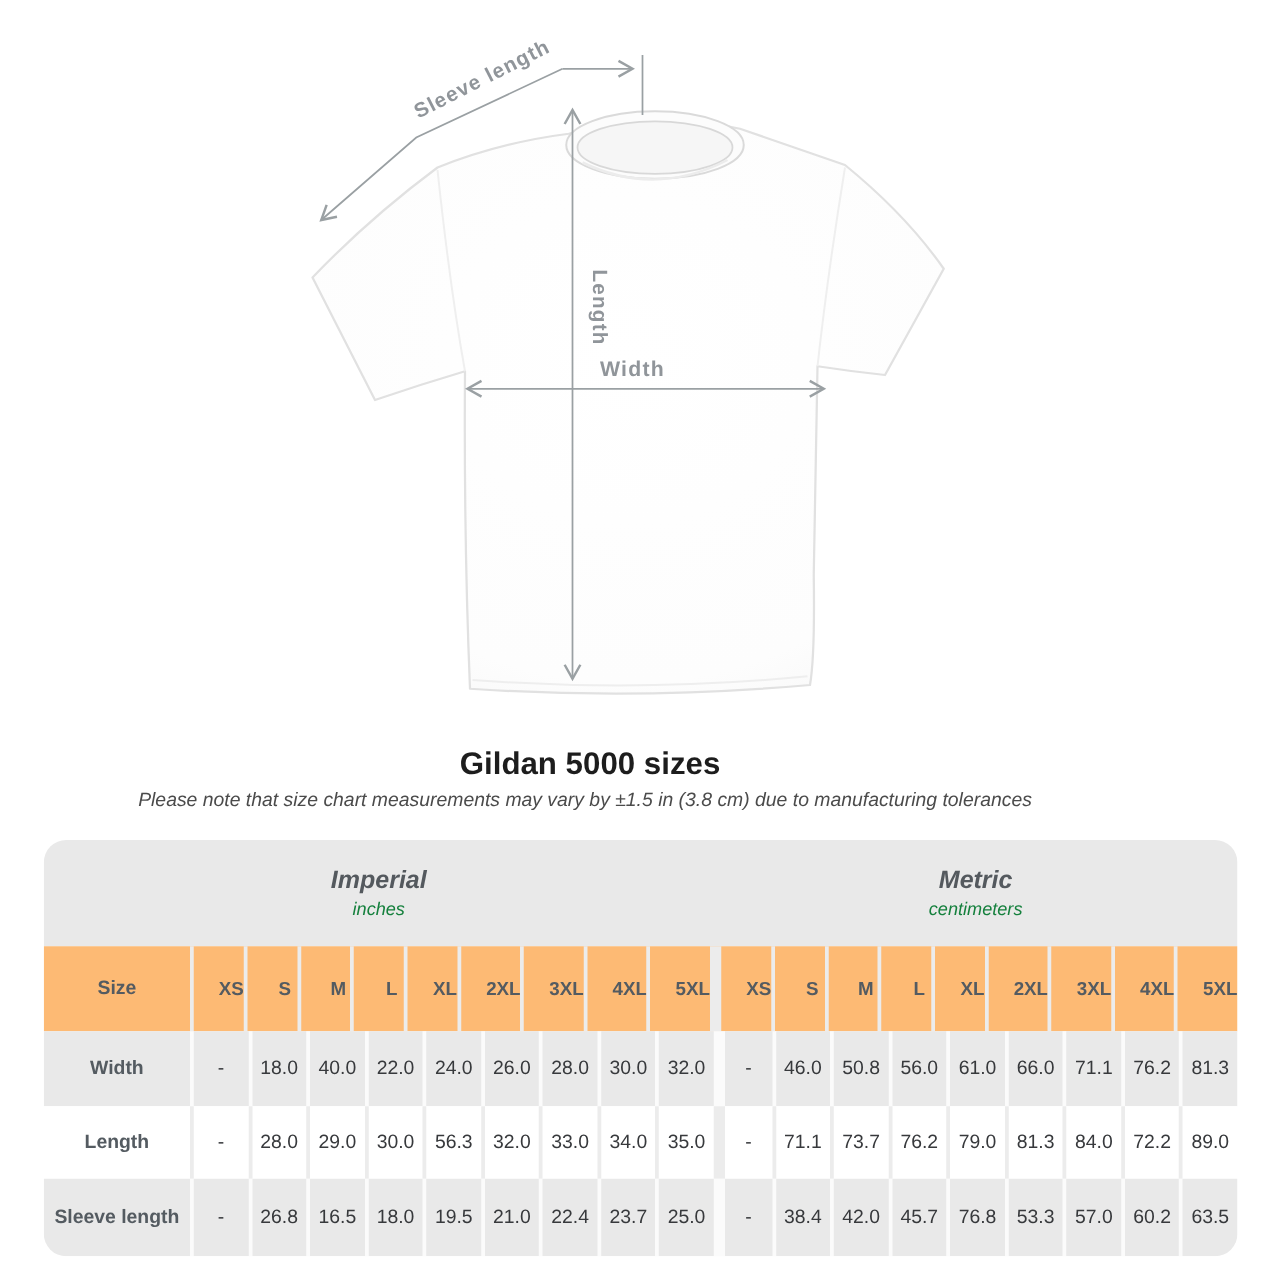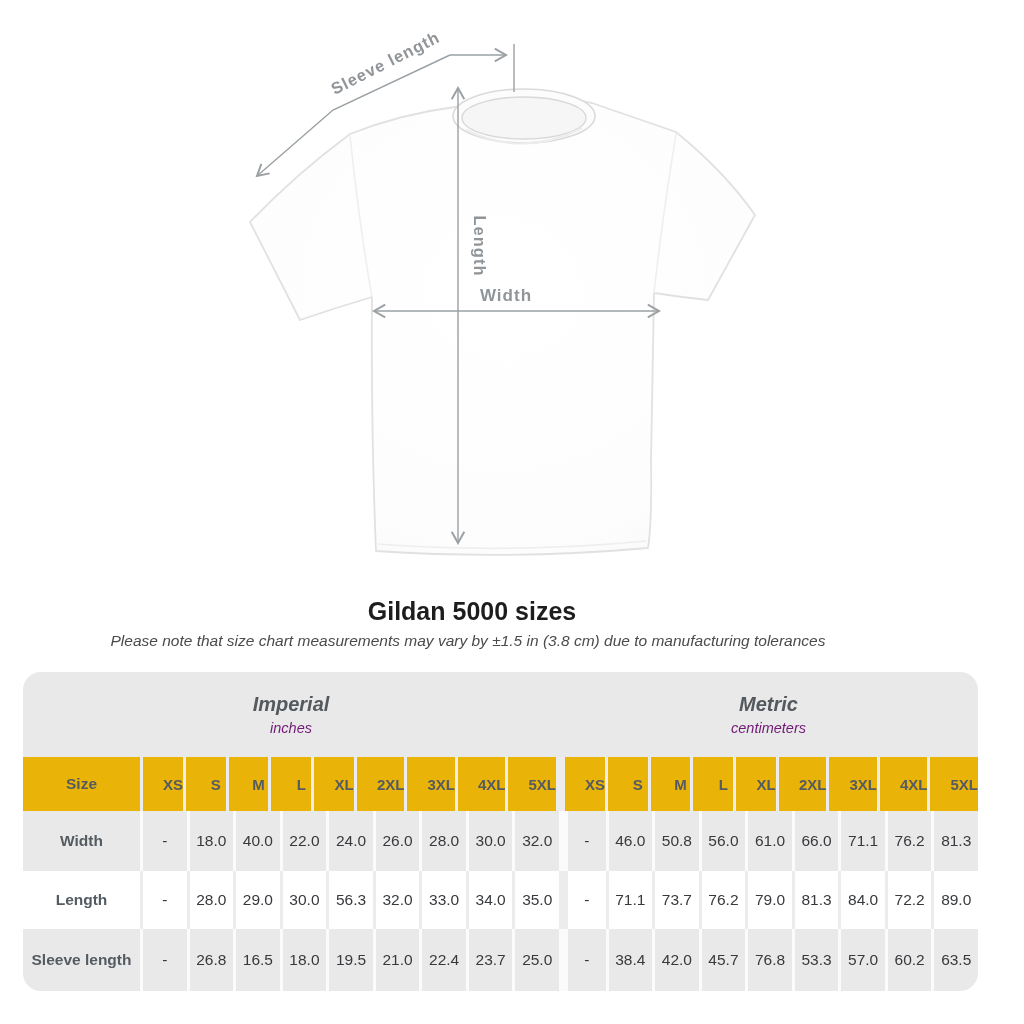--- a/index.html
+++ b/index.html
@@ -11,30 +11,30 @@
   .figure-svg text{font-family:"Liberation Sans","DejaVu Sans",sans-serif;font-weight:700;
     fill:#90959a;letter-spacing:1px;}
 
   
   .page-title{position:absolute;left:0;top:597px;width:944px;margin:0;text-align:center;
     font-size:25px;font-weight:700;color:#1d1d1d;}
   .subtitle{position:absolute;left:0;top:632px;width:936px;margin:0;text-align:center;
     font-style:italic;font-size:15.5px;color:#4b4b4b;}
 
   
-  .size-table{position:absolute;left:23px;top:672px;width:955px;border-radius:18px;overflow:hidden;}
+  .size-table{position:absolute;left:35px;top:672px;width:955px;border-radius:18px;overflow:hidden;}
   .t-row{display:grid;grid-template-columns:117px repeat(18,1fr);}
   .unit-row{height:85px;background:#e9e9e9;}
   .unit{display:flex;flex-direction:column;align-items:center;justify-content:center;gap:4px;}
   .unit-imperial{grid-column:1/11;}
   .unit-metric{grid-column:11/20;}
   .unit-name{font-size:20px;font-weight:700;font-style:italic;color:#54595e;}
-  .unit-sub{font-size:14.5px;font-style:italic;color:#701a75;}
-
-  .r-size{height:54px;background:#eab308;}
+  .unit-sub{font-size:14.5px;font-style:italic;color:#15803d;}
+
+  .r-size{height:68px;background:#fdba74;}
   .r-width{height:60px;background:#e9e9e9;}
   .r-length{height:58px;background:#ffffff;}
   .r-sleeve{height:62px;background:#e9e9e9;}
 
   .cell{display:flex;align-items:center;justify-content:center;font-size:15.5px;color:#37393c;}
   .cell.lbl{font-weight:700;color:#545b61;}
   .cell.hdr{font-weight:700;font-size:15px;color:#545b61;padding-left:20px;}
 
   .row-white .cell + .cell{border-left:3px solid #ececec;}
   .row-gray  .cell + .cell{border-left:3px solid #fbfbfb;}

